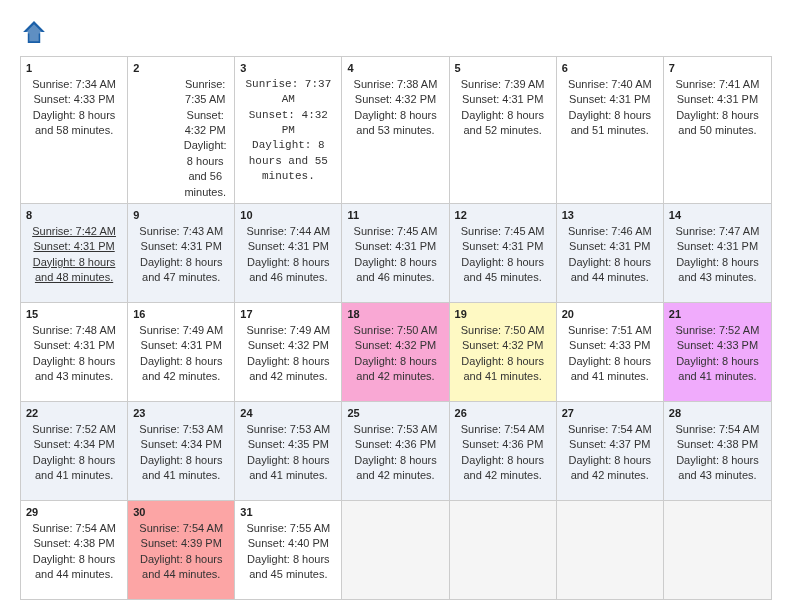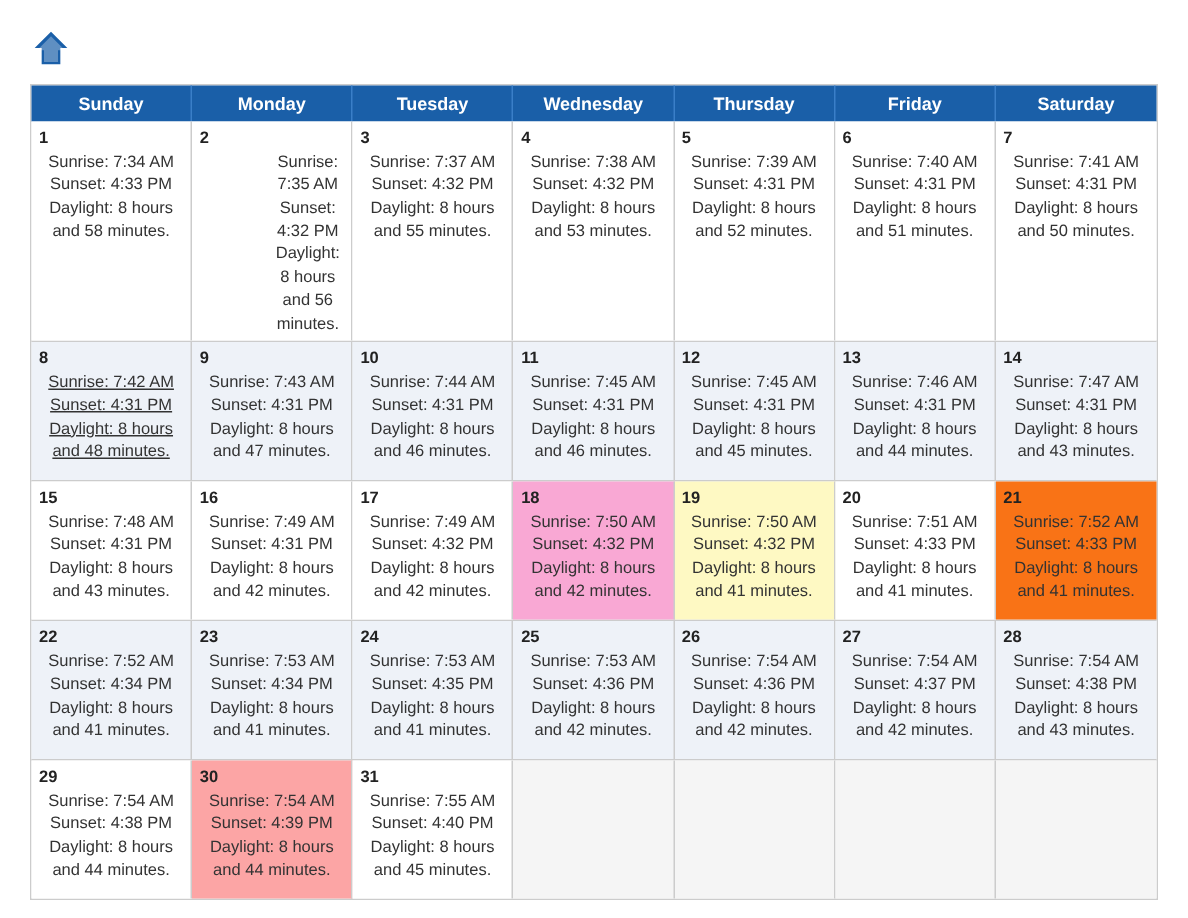--- a/index.html
+++ b/index.html
@@ -129,46 +129,37 @@
         <div></div>
       </div>
     </div>
     <div class="title-block">
       <div class="month-title"></div>
       <div class="location"></div>
     </div>
   </div>
 
   <div class="calendar">
-    <div class="cal-header-row" id="cal-header">
-        <div class="cal-header-cell">Sunday</div>
-        <div class="cal-header-cell">Monday</div>
-        <div class="cal-header-cell">Tuesday</div>
-        <div class="cal-header-cell">Wednesday</div>
-        <div class="cal-header-cell">Thursday</div>
-        <div class="cal-header-cell">Friday</div>
-        <div class="cal-header-cell">Saturday</div>
-      </div>
     <div class="cal-body" id="cal-body">
         <div class="cal-row">
           <div class="cal-cell" style="background: rgb(255, 255, 255);">
             <span class="day-num">1</span>
             <div class="day-info" style="white-space: pre-line;">Sunrise: 7:34 AM
 Sunset: 4:33 PM
 Daylight: 8 hours and 58 minutes.</div>
           </div>
           <div class="cal-cell" style="background: rgb(255, 255, 255);">
             <span class="day-num">2</span>
             <div class="day-info" style="white-space: pre-line; margin-left: 48px;">Sunrise: 7:35 AM
 Sunset: 4:32 PM
 Daylight: 8 hours and 56 minutes.</div>
           </div>
           <div class="cal-cell" style="background: rgb(255, 255, 255);">
             <span class="day-num">3</span>
-            <div class="day-info" style="white-space: pre-line;">Sunrise: 7:37 AM
+            <div class="day-info" style="white-space: pre-line; font-family: Liberation Mono, monospace;">Sunrise: 7:37 AM
 Sunset: 4:32 PM
 Daylight: 8 hours and 55 minutes.</div>
           </div>
           <div class="cal-cell" style="background: rgb(255, 255, 255);">
             <span class="day-num">4</span>
             <div class="day-info" style="white-space: pre-line;">Sunrise: 7:38 AM
 Sunset: 4:32 PM
 Daylight: 8 hours and 53 minutes.</div>
           </div>
           <div class="cal-cell" style="background: rgb(255, 255, 255);">
@@ -264,21 +255,21 @@
             <div class="day-info" style="white-space: pre-line;">Sunrise: 7:50 AM
 Sunset: 4:32 PM
 Daylight: 8 hours and 41 minutes.</div>
           </div>
           <div class="cal-cell" style="background: rgb(255, 255, 255);">
             <span class="day-num">20</span>
             <div class="day-info" style="white-space: pre-line;">Sunrise: 7:51 AM
 Sunset: 4:33 PM
 Daylight: 8 hours and 41 minutes.</div>
           </div>
-          <div class="cal-cell" style="background: #f97316;">
+          <div class="cal-cell" style="background: #f0abfc;">
             <span class="day-num">21</span>
             <div class="day-info" style="white-space: pre-line;">Sunrise: 7:52 AM
 Sunset: 4:33 PM
 Daylight: 8 hours and 41 minutes.</div>
           </div>
         </div>
         <div class="cal-row">
           <div class="cal-cell" style="background: rgb(238, 242, 248);">
             <span class="day-num">22</span>
             <div class="day-info" style="white-space: pre-line;">Sunrise: 7:52 AM

